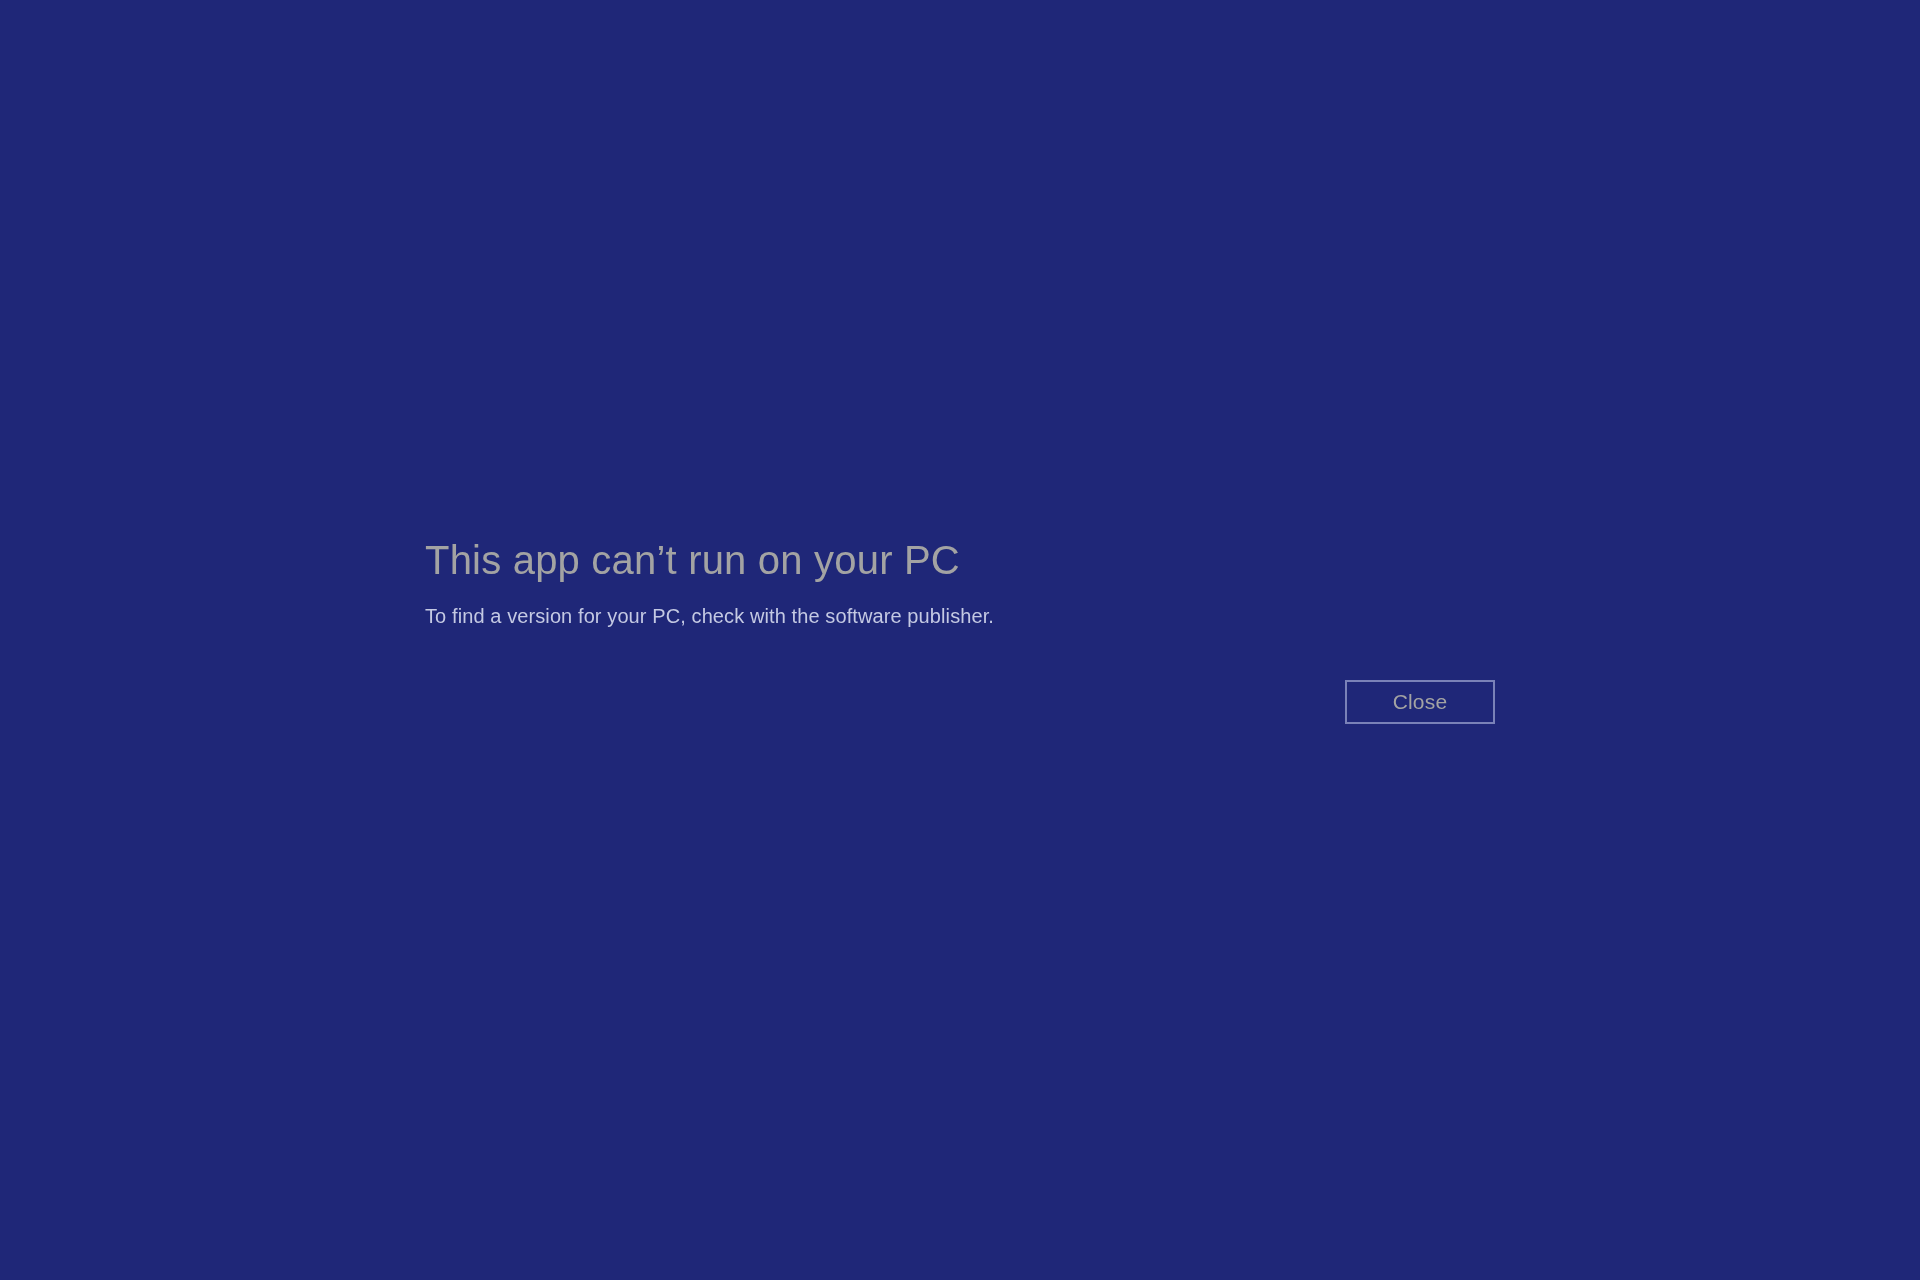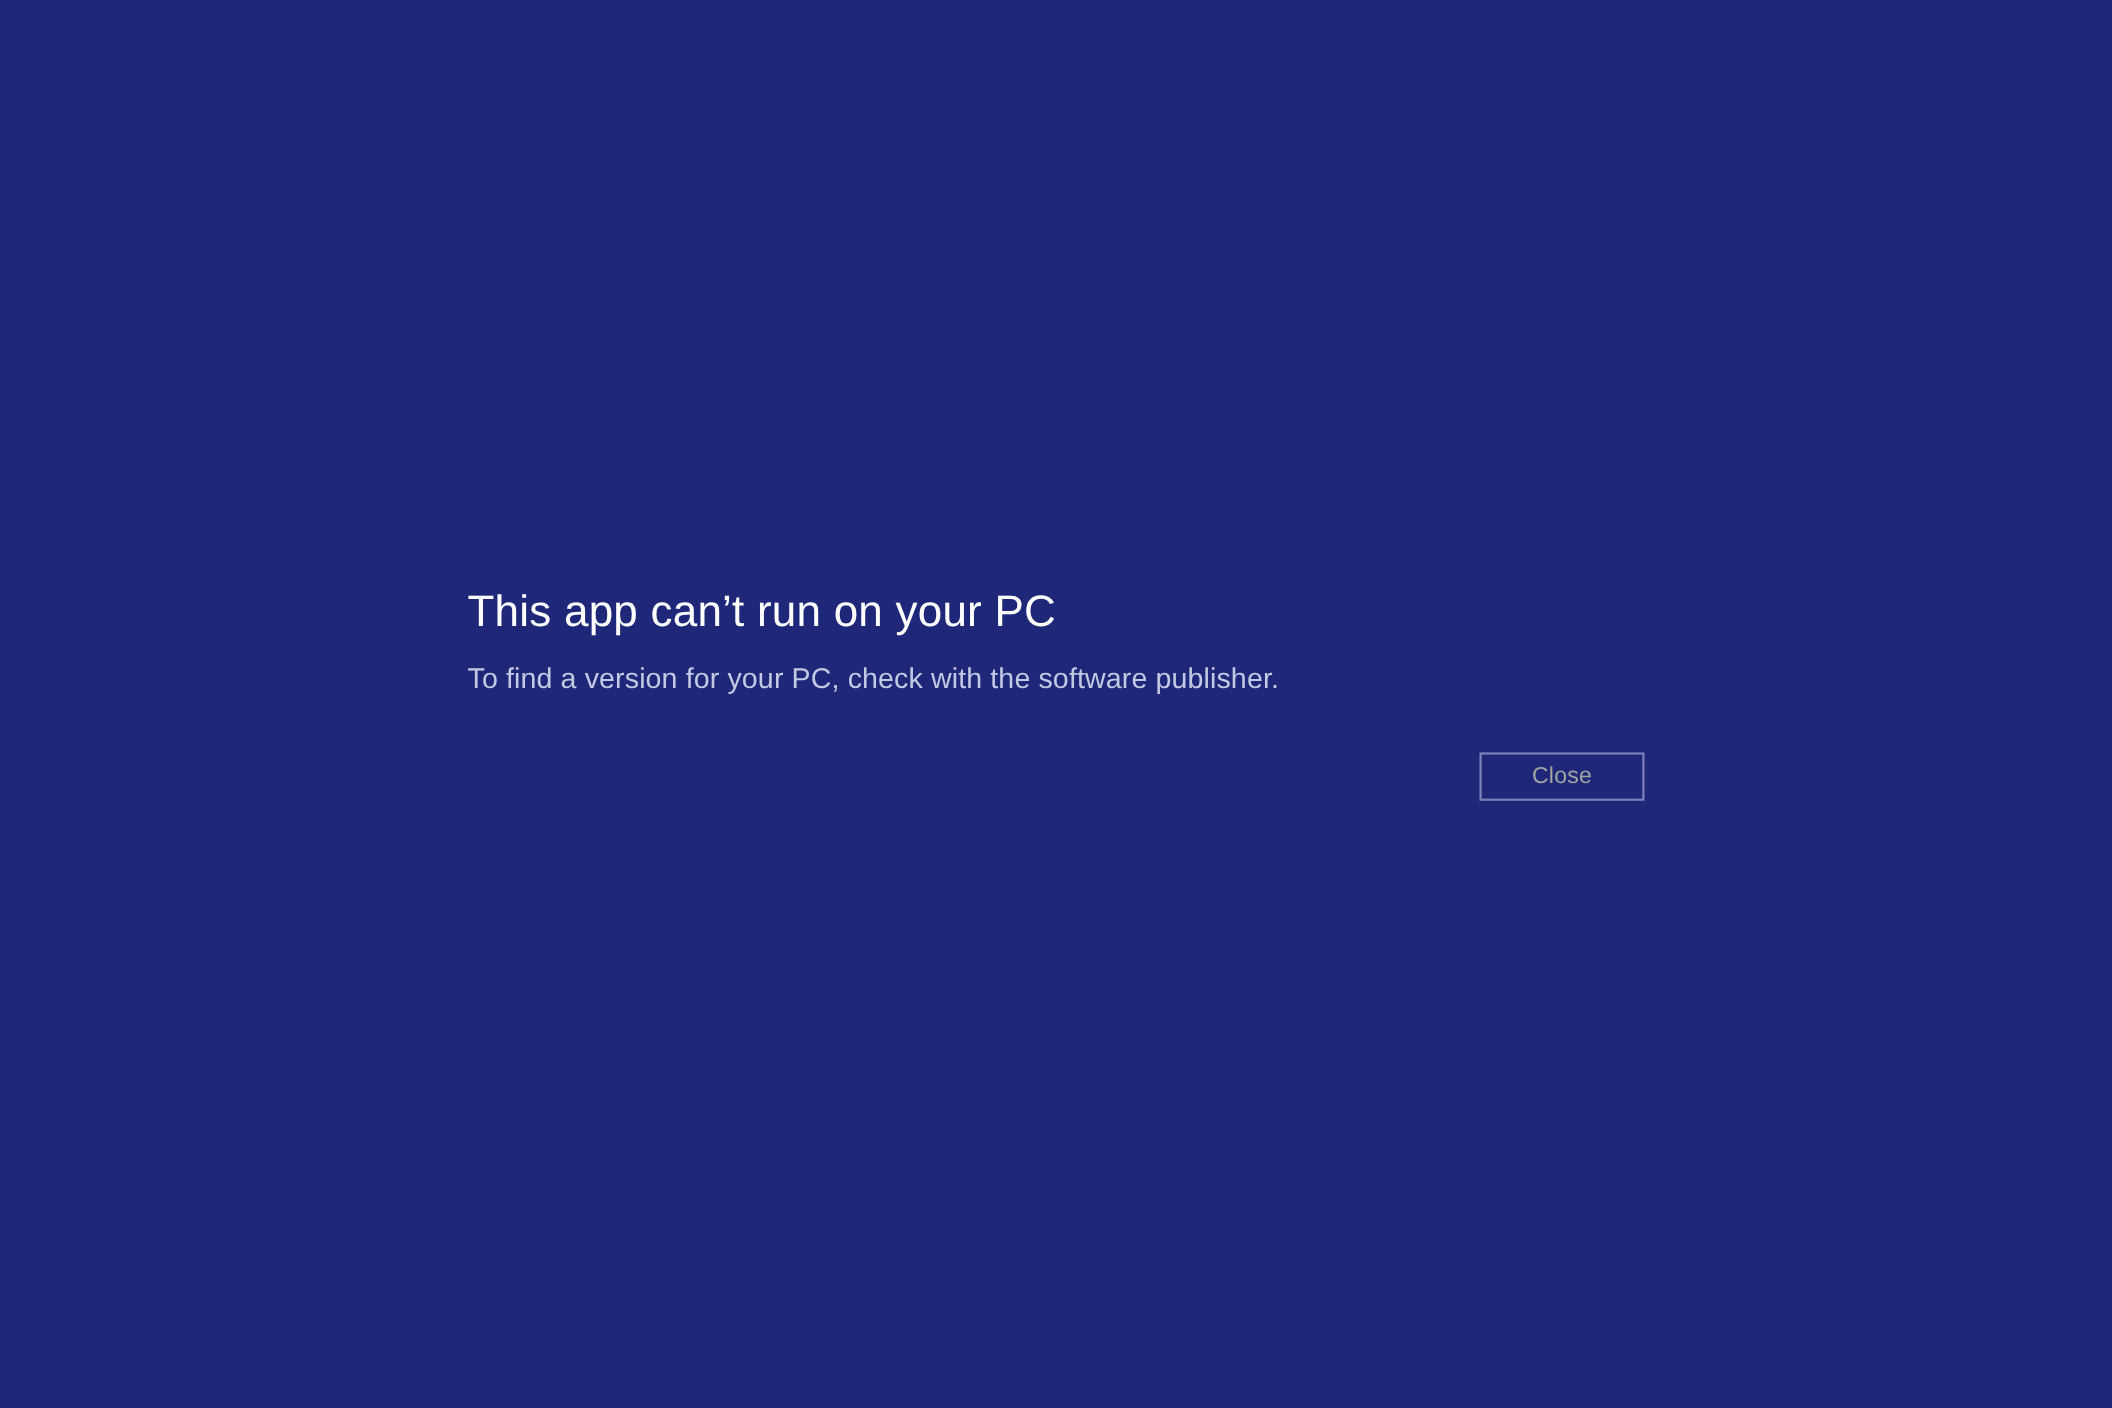--- a/index.html
+++ b/index.html
@@ -26,27 +26,27 @@
       justify-content: center;
     }
     .dialog-content {
       width: 1070px;
       margin-top: -20px;
       color: #e6e8f3;
     }
     .heading {
       font-size: 40px;
       font-weight: 300;
-      color: #ffffff;
+      color: #a3a3a3;
       letter-spacing: 0.2px;
       margin-bottom: 18px;
       line-height: 1.2;
     }
     .subtext {
-      font-size: 26px;
+      font-size: 20px;
       font-weight: 400;
       color: #c4c9e3;
       letter-spacing: 0.1px;
       line-height: 1.4;
     }
     .button-row {
       display: flex;
       justify-content: flex-end;
       margin-top: 50px;
       padding-right: 0px;

